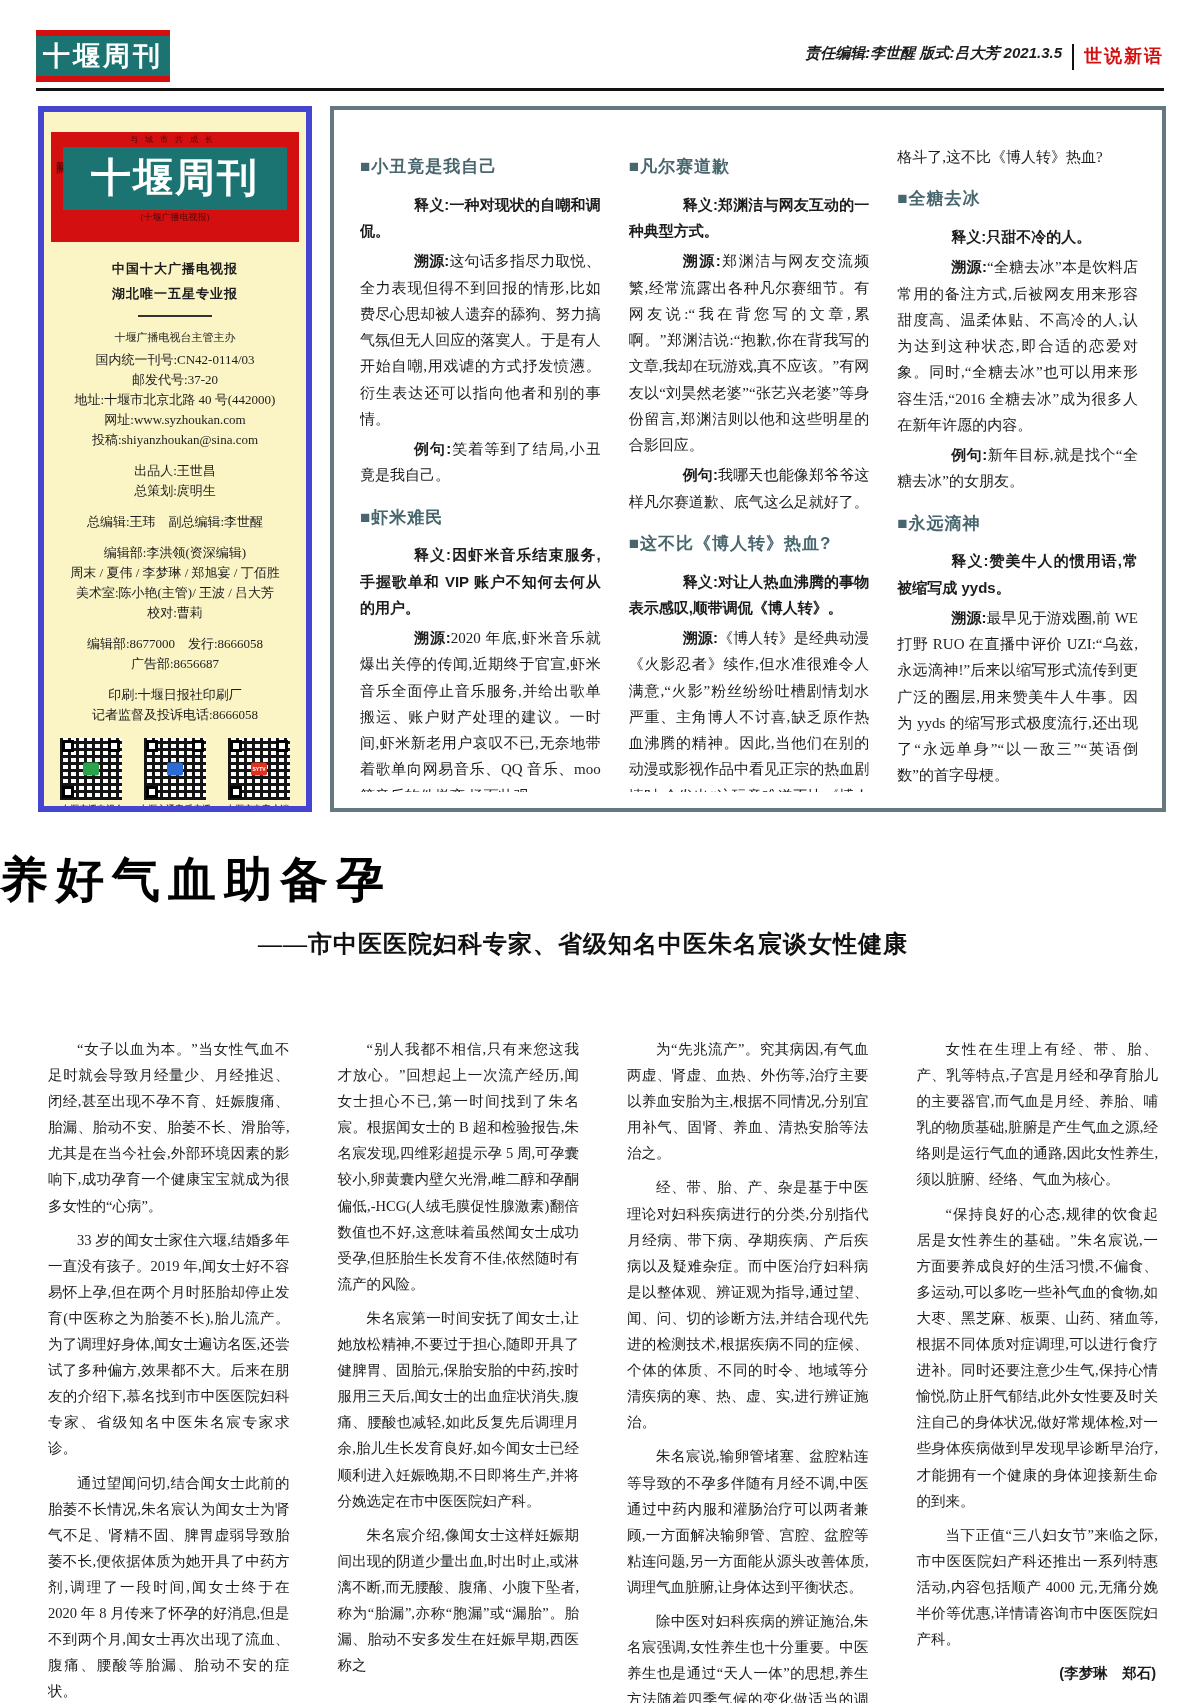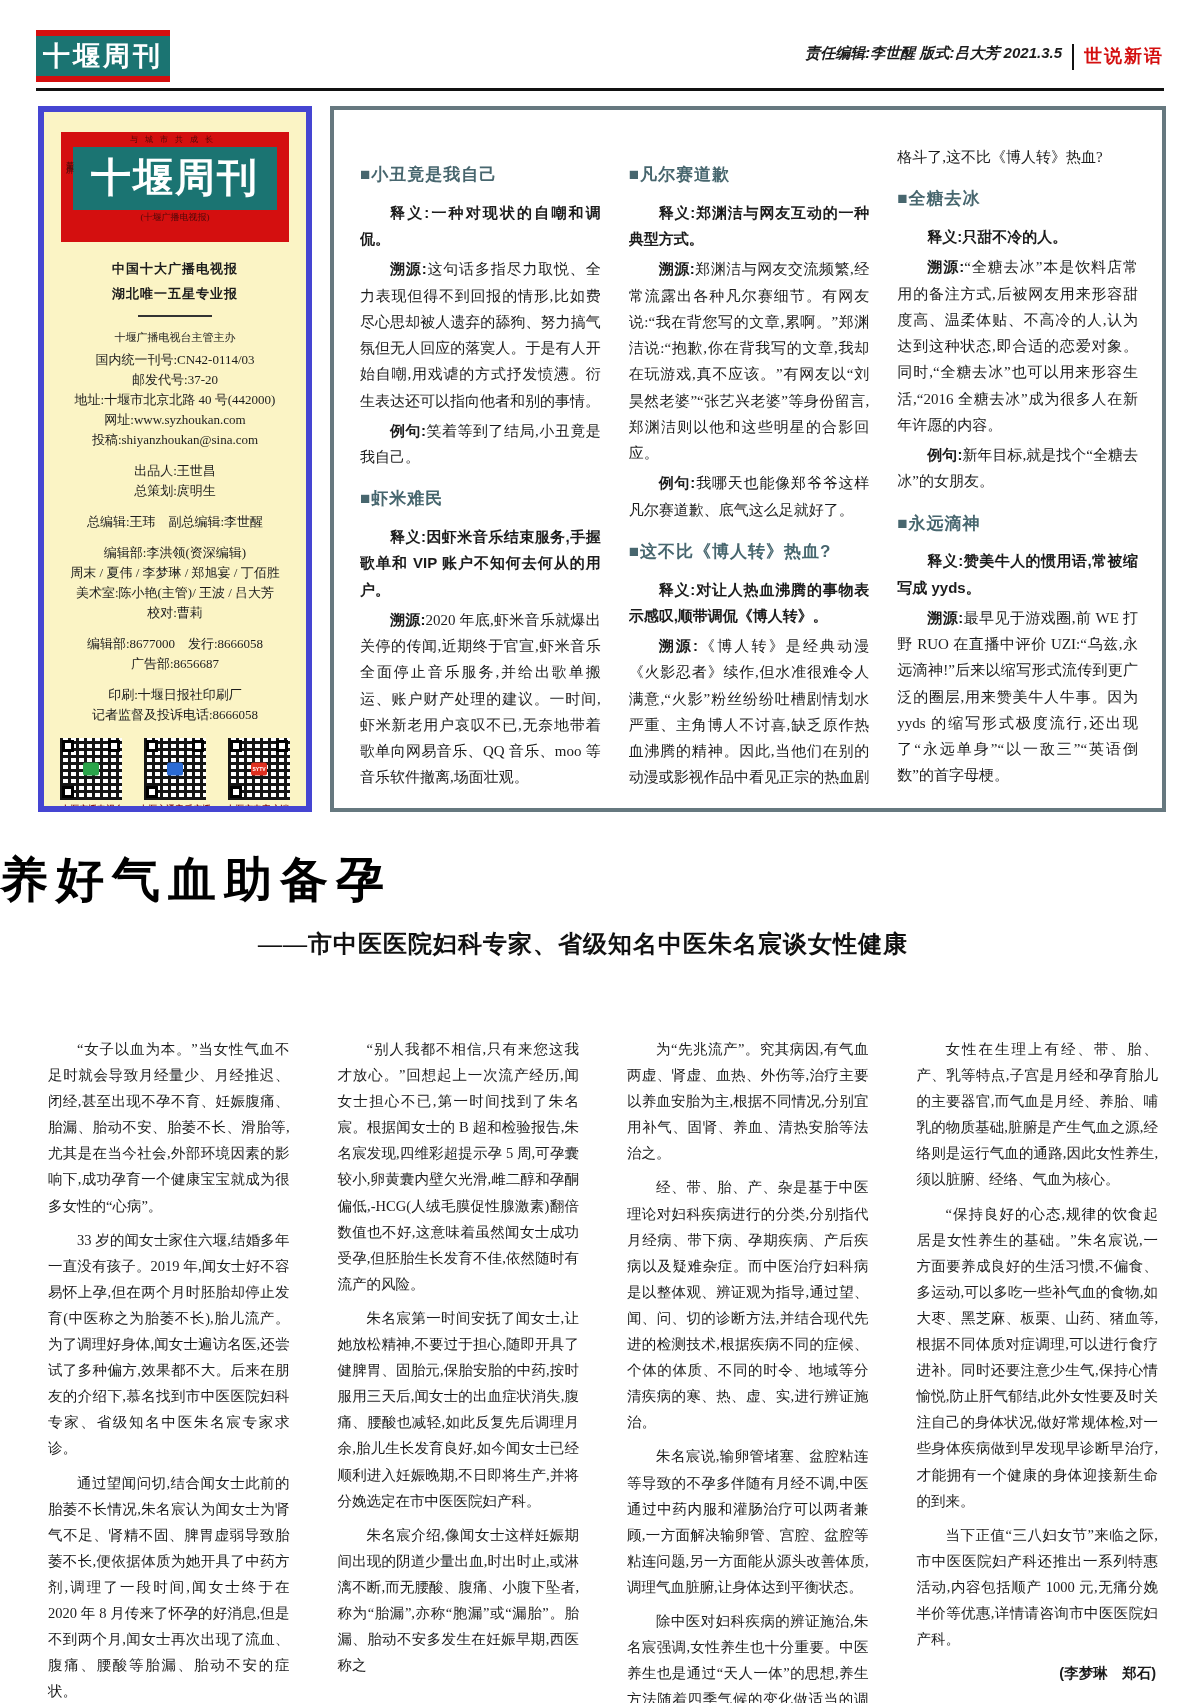--- a/index.html
+++ b/index.html
@@ -14,21 +14,21 @@
   .hdr-meta{position:absolute;right:36px;top:44px;height:40px;display:flex;align-items:flex-start;gap:10px;}
   .hdr-edline{font-size:15px;font-weight:bold;font-style:italic;font-family:"Liberation Sans","DejaVu Sans",sans-serif;}
   .hdr-vbar{width:2px;height:26px;background:#111;}
   .hdr-section{font-size:18px;font-weight:bold;color:#d40f0f;letter-spacing:2px;
     font-family:"Liberation Sans","DejaVu Sans",sans-serif;}
   .hdr-rule{position:absolute;left:36px;top:88px;width:1128px;height:3px;background:#111;}
 
   
   .sidebar{position:absolute;left:38px;top:106px;width:274px;height:706px;box-sizing:border-box;
     background:#fbf4c5;border:6px solid #4545d2;text-align:center;overflow:hidden;}
-  .mh{position:relative;width:228px;height:110px;background:#d40f0f;margin:20px auto 0;}
+  .mh{position:relative;width:248px;height:110px;background:#d40f0f;margin:20px auto 0;}
   .mh-side{position:absolute;left:2px;top:22px;writing-mode:vertical-rl;font-size:8px;color:#5a0a0a;letter-spacing:2px;}
   .mh-slogan{font-size:8px;letter-spacing:7px;color:#4f0909;line-height:15px;height:15px;}
   .mh-logo{margin:0 12px;height:63px;background:#1b7472;color:#fff;font-weight:bold;font-size:40px;
     line-height:62px;letter-spacing:2px;font-family:"Liberation Serif","DejaVu Serif",serif;}
   .mh-sub{font-size:9px;color:#4f0909;line-height:15px;}
   .honor{margin-top:14px;font-size:13px;font-weight:bold;line-height:25px;letter-spacing:1px;
     font-family:"Liberation Sans","DejaVu Sans",sans-serif;}
   .sb-div{width:74px;height:0;border-top:2px solid #333;margin:9px auto;}
   .organizer{font-size:11px;line-height:22px;margin:6px 0 2px;}
   .sb-block{font-size:13px;line-height:20px;margin:0 6px 11px;}
@@ -48,23 +48,23 @@
   .qr-labels{display:flex;justify-content:space-between;padding:3px 8px 0;}
   .qr-labels span{width:33%;font-size:9px;color:#8a1d1d;font-weight:bold;white-space:nowrap;
     font-family:"Liberation Sans","DejaVu Sans",sans-serif;}
 
   
   .slangbox{position:absolute;left:330px;top:106px;width:836px;height:706px;box-sizing:border-box;
     border:4px solid #66787f;background:#fff;display:flex;gap:28px;padding:34px 24px 16px 26px;}
   .slang-col{flex:1;min-width:0;overflow:hidden;font-size:15px;line-height:1.75;text-align:justify;}
   .slang-col h3{margin:14px 0 10px;font-size:17px;font-weight:bold;color:#47666e;letter-spacing:1px;
     font-family:"Liberation Sans","DejaVu Sans",sans-serif;}
-  .slang-col h3:first-child{margin-top:16px;}
+  .slang-col h3:first-child{margin-top:8px;}
   .slang-col p{margin:0 0 4px;text-indent:2em;}
-  .slang-col p .lbl{font-weight:bold;font-family:"Liberation Sans","DejaVu Sans",sans-serif;}
+  .slang-col p .lbl{font-weight:bold;font-family:"Liberation Sans","DejaVu Sans",sans-serif;margin-left:24px;}
   .slang-col p.def{font-weight:bold;font-family:"Liberation Sans","DejaVu Sans",sans-serif;}
   .slang-col p.cont{text-indent:0;}
 
   
   .art-title{position:absolute;left:0;top:848px;width:1166px;margin:0;text-align:left;
     font-size:48px;font-weight:bold;letter-spacing:8px;color:#000;}
   .art-sub{position:absolute;left:0;top:928px;width:1166px;margin:0;text-align:center;
     font-size:24px;font-weight:600;letter-spacing:1px;color:#111;}
   .art-body{position:absolute;left:40px;top:1028px;width:1126px;height:640px;display:flex;gap:32px;}
   .art-col{flex:1;min-width:0;font-size:14.5px;line-height:1.8;text-align:justify;}
@@ -210,18 +210,18 @@
     </div>
     <div class="art-col">
       <p>为“先兆流产”。究其病因,有气血两虚、肾虚、血热、外伤等,治疗主要以养血安胎为主,根据不同情况,分别宜用补气、固肾、养血、清热安胎等法治之。</p>
       <p>经、带、胎、产、杂是基于中医理论对妇科疾病进行的分类,分别指代月经病、带下病、孕期疾病、产后疾病以及疑难杂症。而中医治疗妇科病是以整体观、辨证观为指导,通过望、闻、问、切的诊断方法,并结合现代先进的检测技术,根据疾病不同的症候、个体的体质、不同的时令、地域等分清疾病的寒、热、虚、实,进行辨证施治。</p>
       <p>朱名宸说,输卵管堵塞、盆腔粘连等导致的不孕多伴随有月经不调,中医通过中药内服和灌肠治疗可以两者兼顾,一方面解决输卵管、宫腔、盆腔等粘连问题,另一方面能从源头改善体质,调理气血脏腑,让身体达到平衡状态。</p>
       <p>除中医对妇科疾病的辨证施治,朱名宸强调,女性养生也十分重要。中医养生也是通过“天人一体”的思想,养生方法随着四季气候的变化做适当的调整。</p>
     </div>
     <div class="art-col">
       <p>女性在生理上有经、带、胎、产、乳等特点,子宫是月经和孕育胎儿的主要器官,而气血是月经、养胎、哺乳的物质基础,脏腑是产生气血之源,经络则是运行气血的通路,因此女性养生,须以脏腑、经络、气血为核心。</p>
       <p>“保持良好的心态,规律的饮食起居是女性养生的基础。”朱名宸说,一方面要养成良好的生活习惯,不偏食、多运动,可以多吃一些补气血的食物,如大枣、黑芝麻、板栗、山药、猪血等,根据不同体质对症调理,可以进行食疗进补。同时还要注意少生气,保持心情愉悦,防止肝气郁结,此外女性要及时关注自己的身体状况,做好常规体检,对一些身体疾病做到早发现早诊断早治疗,才能拥有一个健康的身体迎接新生命的到来。</p>
-      <p>当下正值“三八妇女节”来临之际,市中医医院妇产科还推出一系列特惠活动,内容包括顺产 1000 元,无痛分娩半价等优惠,详情请咨询市中医医院妇产科。</p>
+      <p>当下正值“三八妇女节”来临之际,市中医医院妇产科还推出一系列特惠活动,内容包括顺产 4000 元,无痛分娩半价等优惠,详情请咨询市中医医院妇产科。</p>
       <p class="byline">(李梦琳　郑石)</p>
     </div>
   </section>
 
 </div>
 
 </body></html>

